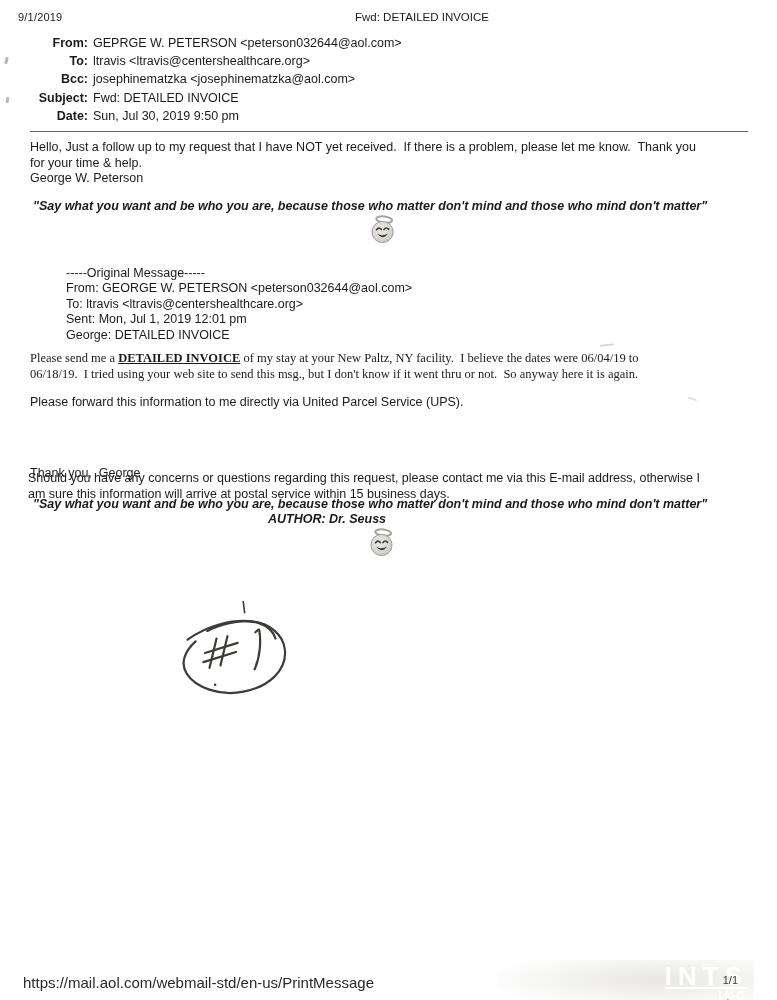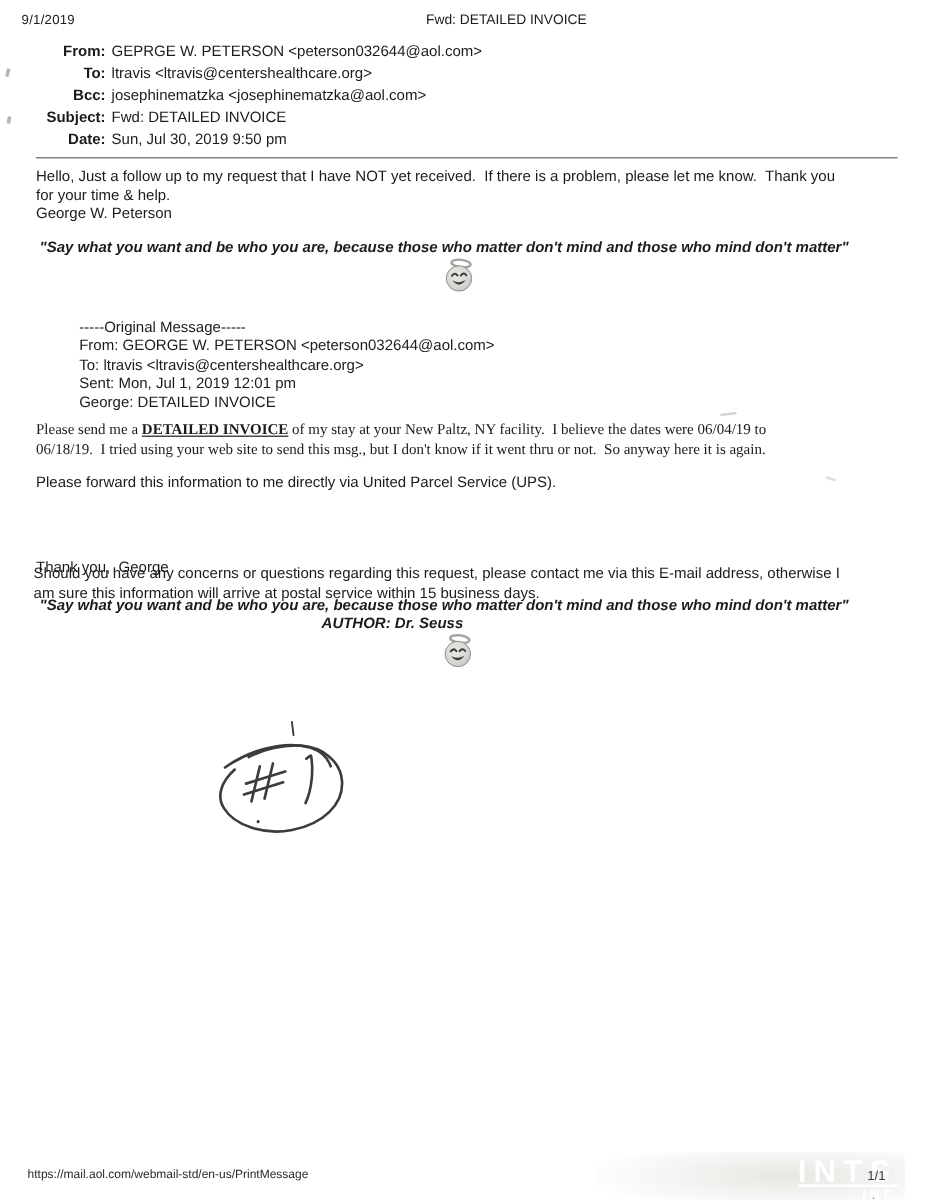--- a/index.html
+++ b/index.html
@@ -35,21 +35,21 @@
   .pos-closing { left: 30px; top: 466px; }
   .pos-quote2 { left: 33px; top: 497px; }
   .pos-author { left: 0; top: 512px; width: 654px; text-align: center; font-weight: bold; font-style: italic; font-size: 12.5px; }
 
   .emoji { width: 30px; height: 31px; }
   .pos-emoji1 { left: 368px; top: 214px; }
   .pos-emoji2 { left: 367px; top: 527px; }
 
   .pos-annotation { left: 168px; top: 600px; width: 132px; height: 104px; transform: rotate(-2deg); }
 
-  .footer-url { left: 23px; top: 974px; font-size: 10px; color: #2a2a2a; }
+  .footer-url { left: 23px; top: 974px; font-size: 15px; color: #2a2a2a; }
   .page-number { left: 660px; top: 974px; width: 78px; text-align: right; font-size: 11px; color: #3a3a3a; }
 
   .watermark {
     left: 498px; top: 960px; width: 244px;
     text-align: right; color: #ffffff;
     background: radial-gradient(ellipse at 62% 42%, rgba(230,229,225,0.95), rgba(251,251,249,0) 78%);
     padding: 3px 6px 4px; border-radius: 3px;
     pointer-events: none;
     text-decoration: underline;
   }

